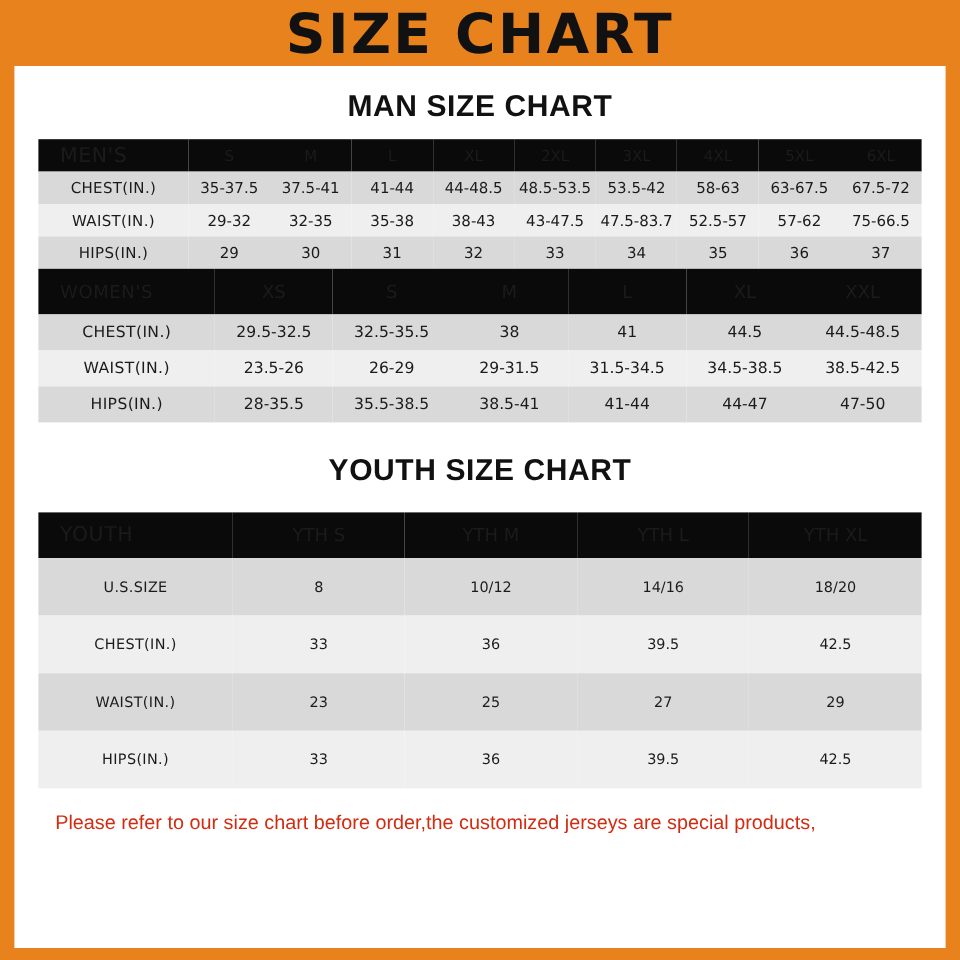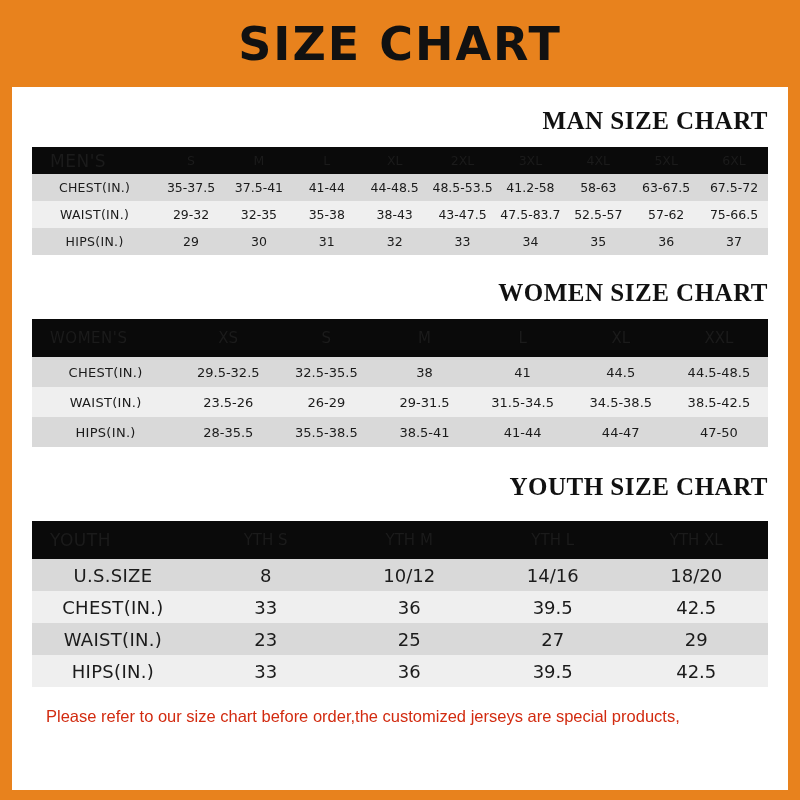--- a/index.html
+++ b/index.html
@@ -16,41 +16,41 @@
   .page {
     position: relative;
     width: 800px;
     height: 800px;
     box-sizing: border-box;
     border-left: 12px solid #e8821d;
     border-right: 12px solid #e8821d;
     background: #ffffff;
   }
   .banner {
-    height: 87px;
+    height: 55px;
     background: #e8821d;
     display: flex;
     align-items: center;
     justify-content: center;
     margin: 0 -12px;
   }
   .banner-title {
     font-family: "DejaVu Sans", sans-serif;
     font-weight: bold;
     font-size: 46px;
     letter-spacing: 2px;
     color: #111111;
     line-height: 1;
   }
   .content {
     padding: 0 20px;
   }
   .section-title {
-    text-align: right;
-    font-family: Liberation Serif, serif;
+    text-align: center;
+    font-family: Liberation Sans, sans-serif;
     font-weight: bold;
     font-size: 25px;
     color: #111111;
     letter-spacing: 0.5px;
   }
   .sec-man .section-title { margin: 20px 0 12px 0; }
   .sec-women .section-title { margin: 24px 0 12px 0; }
   .sec-youth .section-title { margin: 26px 0 20px 0; }
 
   table.chart {
@@ -90,21 +90,21 @@
     font-size: 13px;
     letter-spacing: 0.3px;
     text-align: center;
   }
   
   .sec-man col.c0 { width: 17%; }
   .sec-women col.c0 { width: 20%; }
   .sec-youth col.c0 { width: 22%; }
 
   .sec-youth thead th.rowlabel { font-size: 17px; }
-  .sec-youth table.chart td { font-size: 18px; height: 32px; }
+  .sec-youth table.chart td { font-size: 12px; height: 48px; }
   .sec-youth thead th { height: 38px; font-size: 15px; }
   .sec-women table.chart td { font-size: 13px; height: 30px; }
   .sec-women thead th { height: 38px; font-size: 15px; }
 
   .notice {
     margin: 18px 14px 0 14px;
     color: #d22b10;
     font-family: Liberation Sans, sans-serif;
     font-size: 16.5px;
     line-height: 1.45;
@@ -161,21 +161,21 @@
           </tr>
         </thead>
         <tbody>
           <tr class="odd">
             <td class="rowlabel">CHEST(IN.)</td>
             <td>35-37.5</td>
             <td>37.5-41</td>
             <td>41-44</td>
             <td>44-48.5</td>
             <td>48.5-53.5</td>
-            <td>41.2-58</td>
+            <td>53.5-42</td>
             <td>58-63</td>
             <td>63-67.5</td>
             <td>67.5-72</td>
           </tr>
           <tr class="even">
             <td class="rowlabel">WAIST(IN.)</td>
             <td>29-32</td>
             <td>32-35</td>
             <td>35-38</td>
             <td>38-43</td>
@@ -195,21 +195,20 @@
             <td>34</td>
             <td>35</td>
             <td>36</td>
             <td>37</td>
           </tr>
         </tbody>
       </table>
     </div>
 
     <div class="sec-women">
-      <div class="section-title">WOMEN SIZE CHART</div>
       <table class="chart">
         <colgroup>
           <col class="c0">
             <col>
             <col>
             <col>
             <col>
             <col>
             <col>
         </colgroup>

